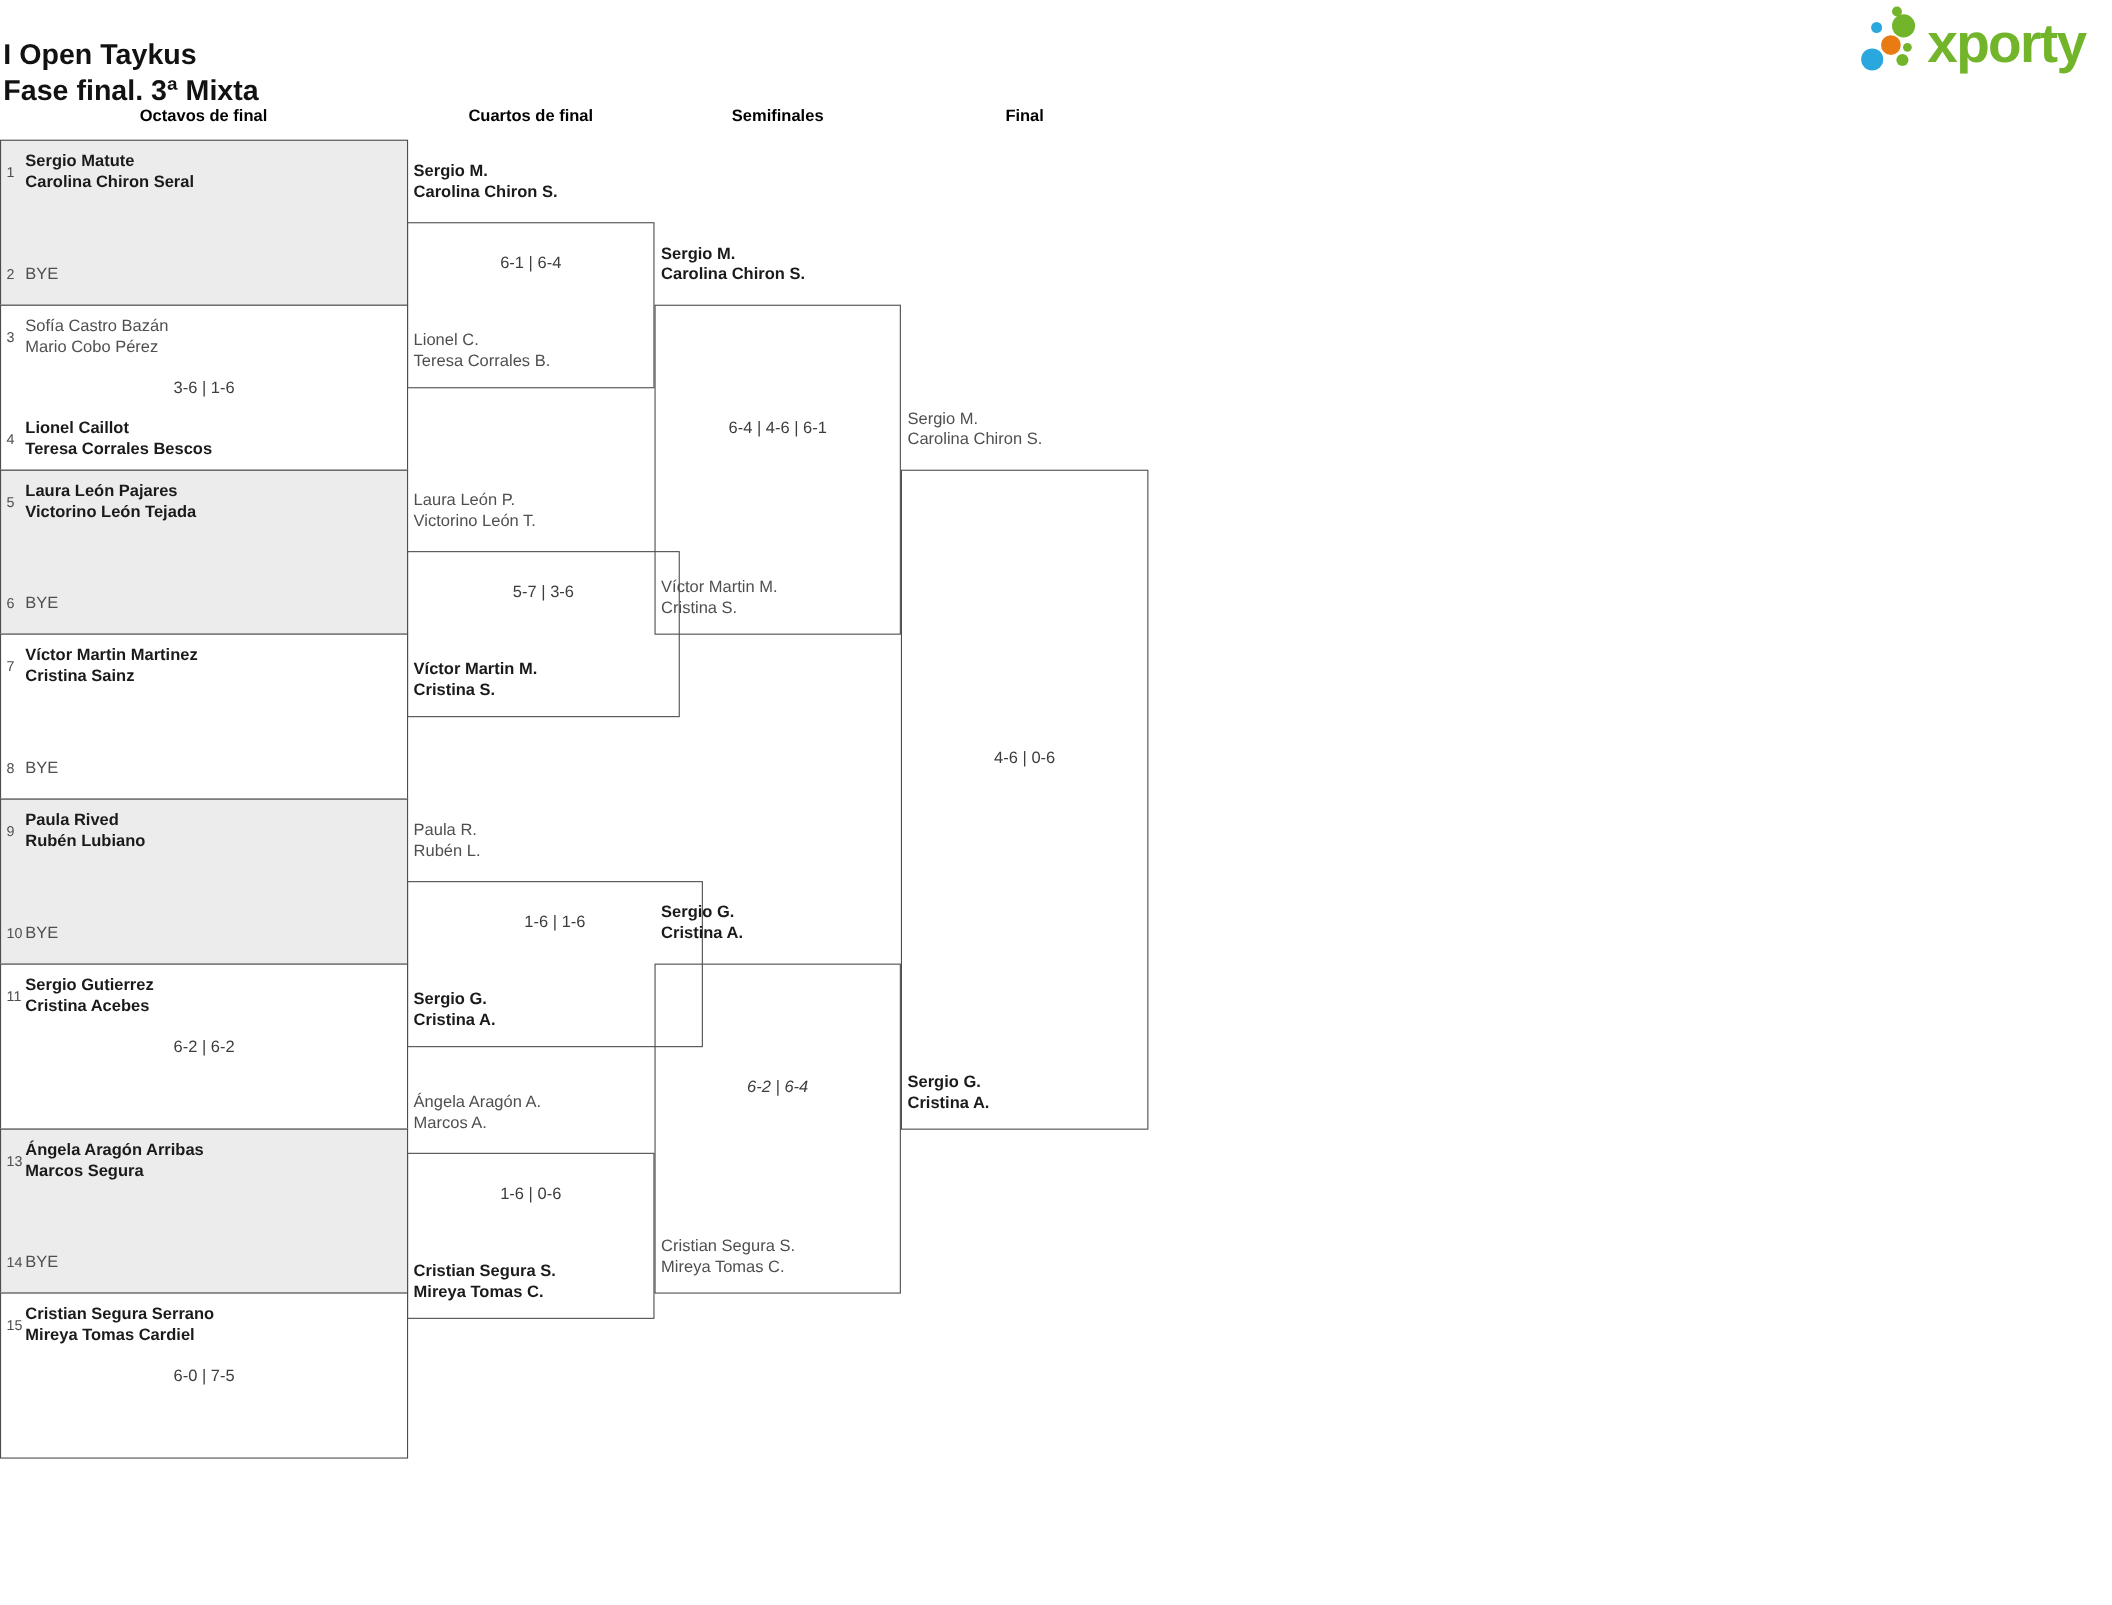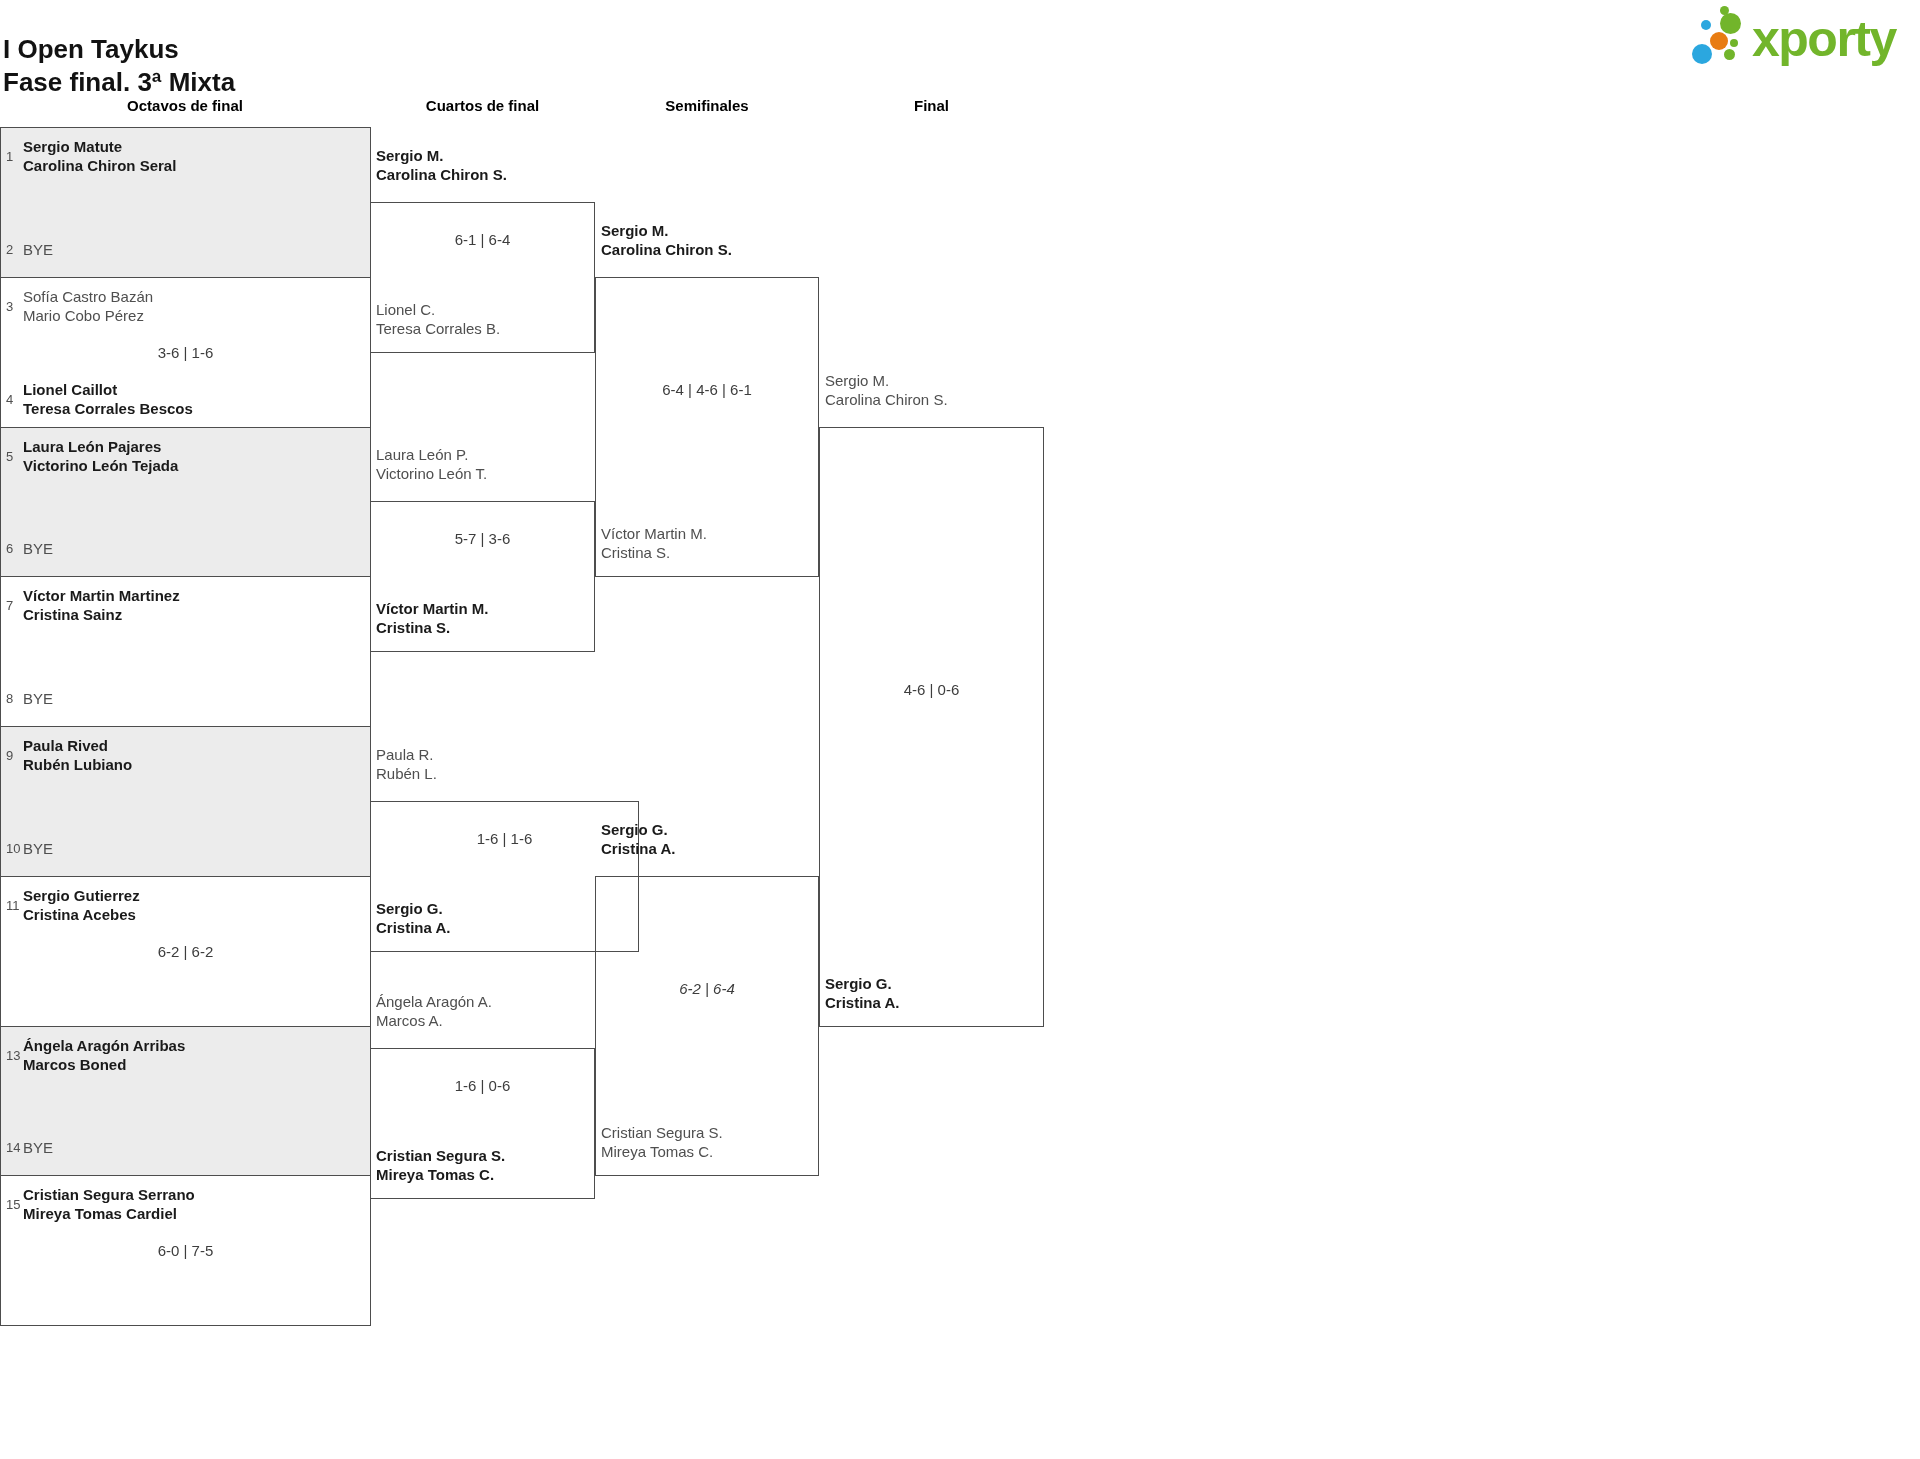--- a/index.html
+++ b/index.html
@@ -156,21 +156,21 @@
     </div>
   </div>
   <div class="oscore">6-2 | 6-2</div>
 </div>
 
 <div class="abs obox g" style="top:1026px;height:150px;">
   <div class="oslot t1">
     <span class="seed">13</span>
     <div class="nm w">
       <div>Ángela Aragón Arribas</div>
-      <div>Marcos Boned</div>
+      <div>Marcos Segura</div>
     </div>
   </div>
   <div class="oslot t2">
     <span class="seed">14</span>
     <div class="nm bye">
         <div>BYE</div>
       </div>
   </div>
 </div>
 
@@ -191,21 +191,21 @@
     <div>Carolina Chiron S.</div>
   </div>
   <div class="rbox" style="top:56px;height:151px;"></div>
   <div class="rscore" style="top:85px;">6-1 | 6-4</div>
   <div class="rteam" style="top:154px;">
     <div>Lionel C.</div>
     <div>Teresa Corrales B.</div>
   </div>
 </div>
 
-<div class="rmatch" style="left:370px;top:445px;width:225px;height:210px;">
+<div class="rmatch" style="left:370px;top:445px;width:248px;height:210px;">
   <div class="rteam top">
     <div>Laura León P.</div>
     <div>Victorino León T.</div>
   </div>
   <div class="rbox" style="top:56px;height:151px;"></div>
   <div class="rscore" style="top:85px;">5-7 | 3-6</div>
   <div class="rteam w" style="top:154px;">
     <div>Víctor Martin M.</div>
     <div>Cristina S.</div>
   </div>

